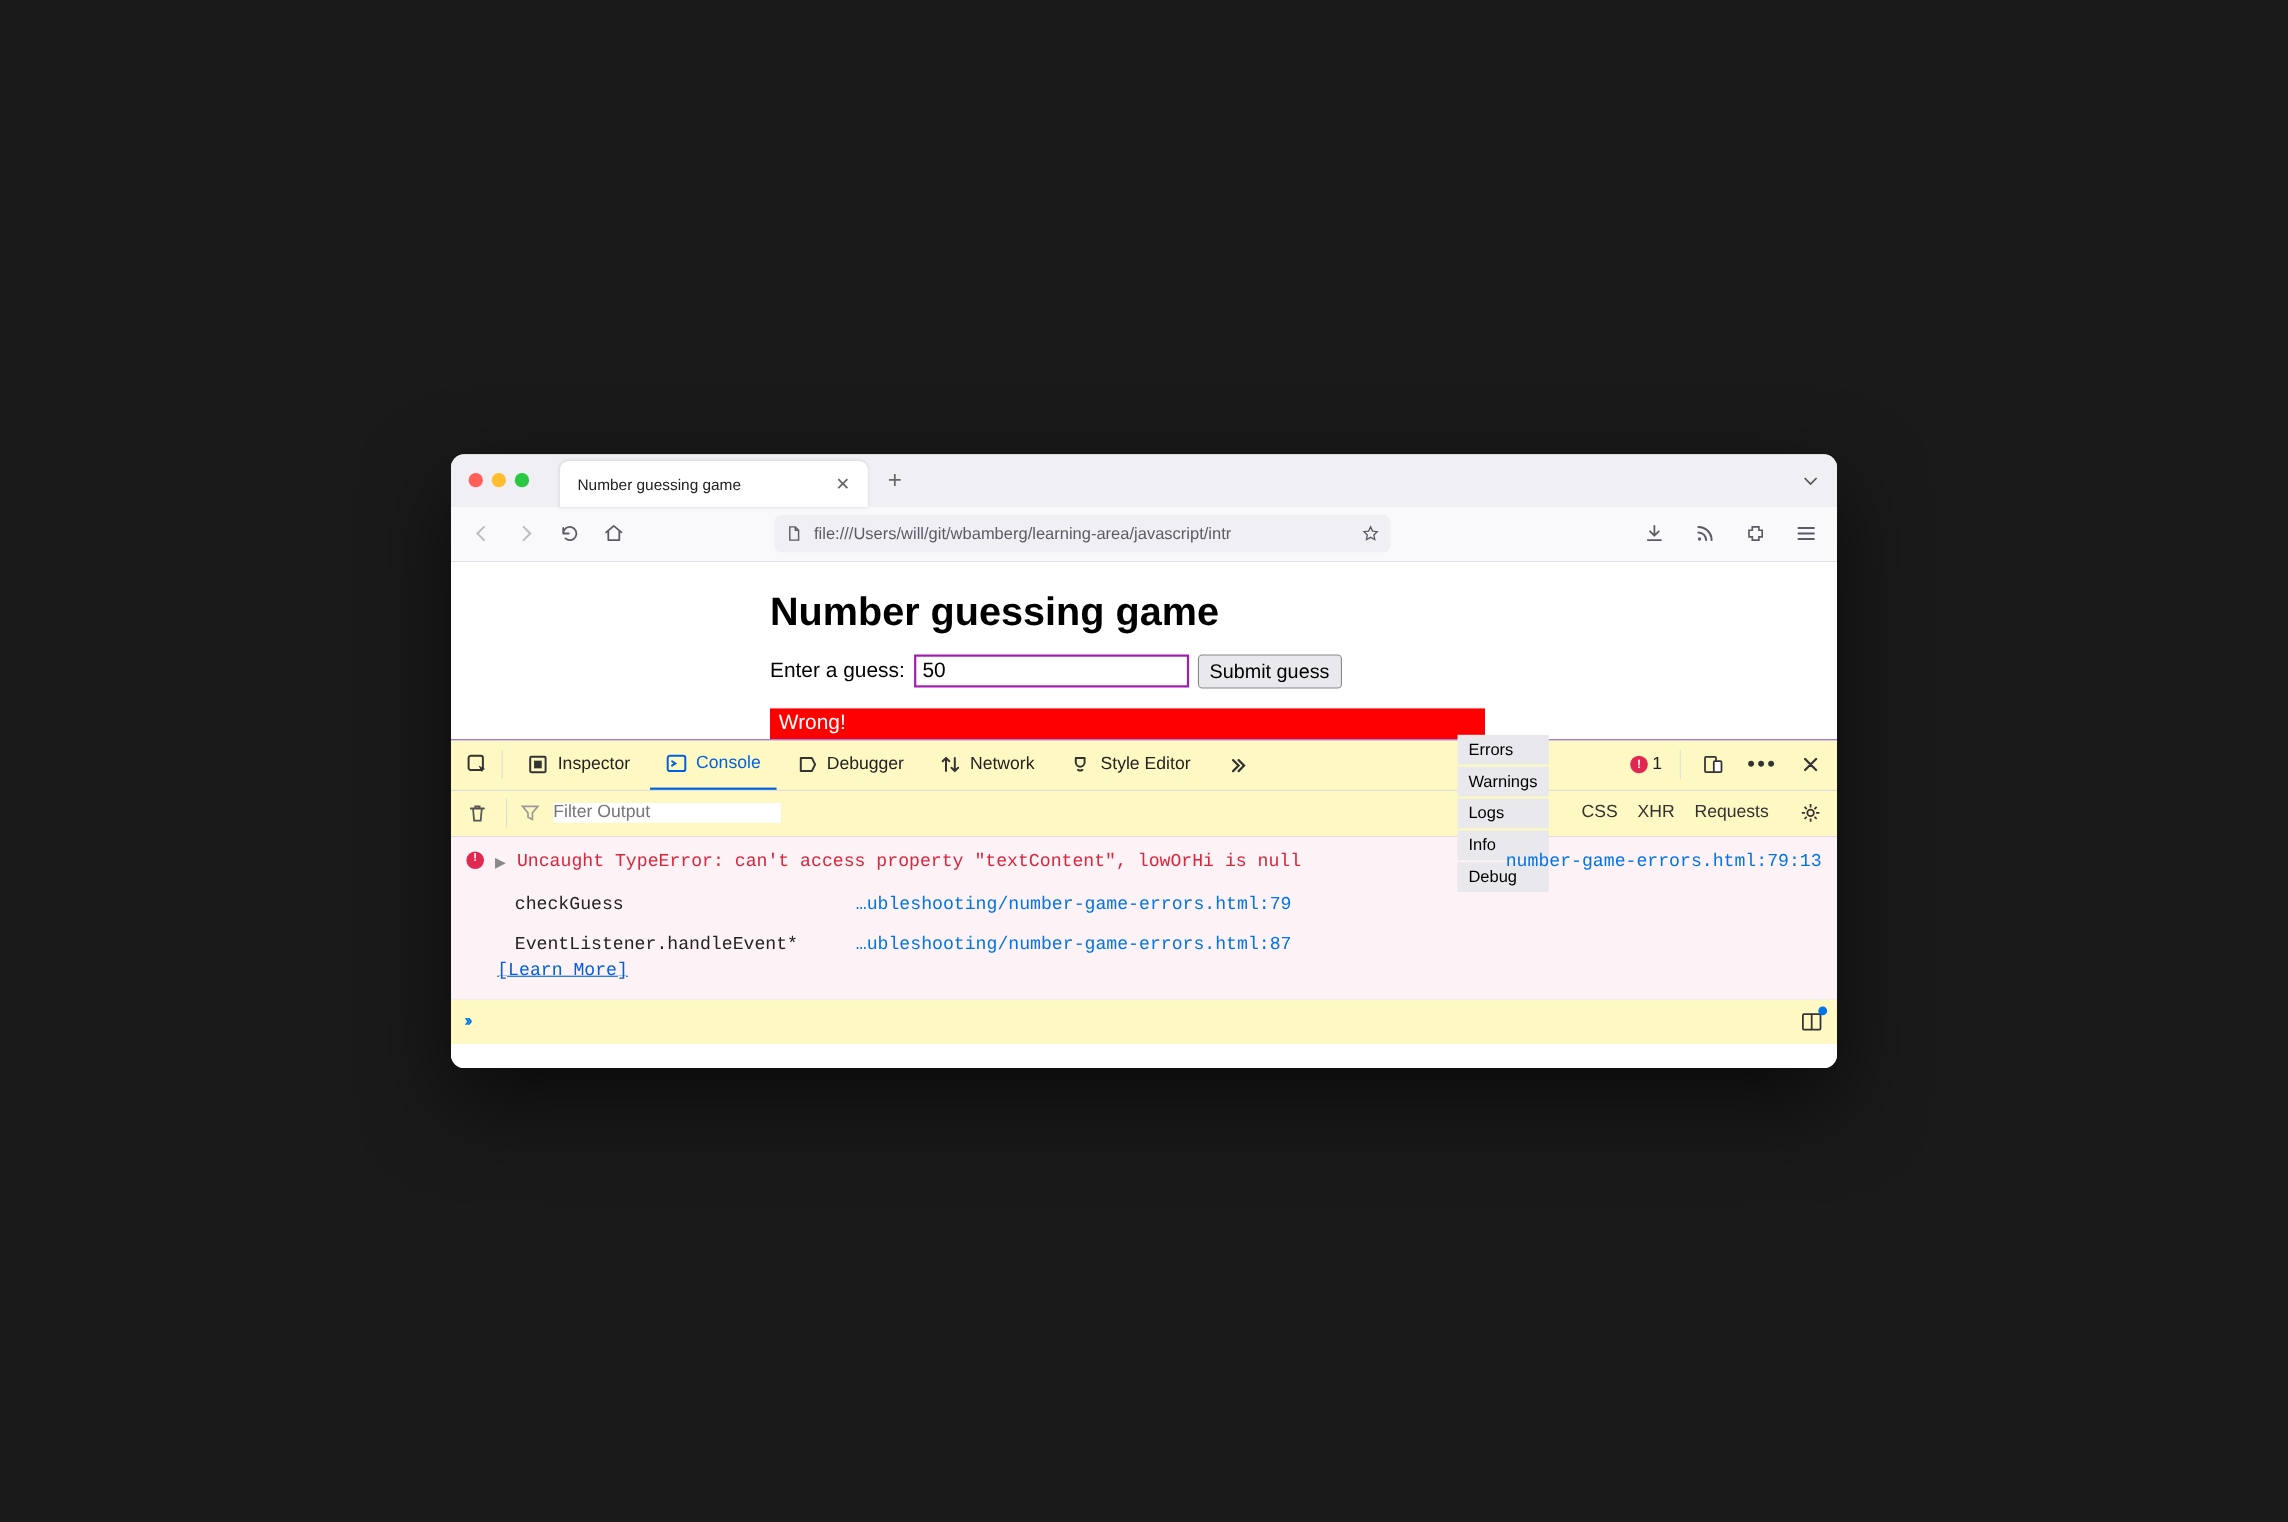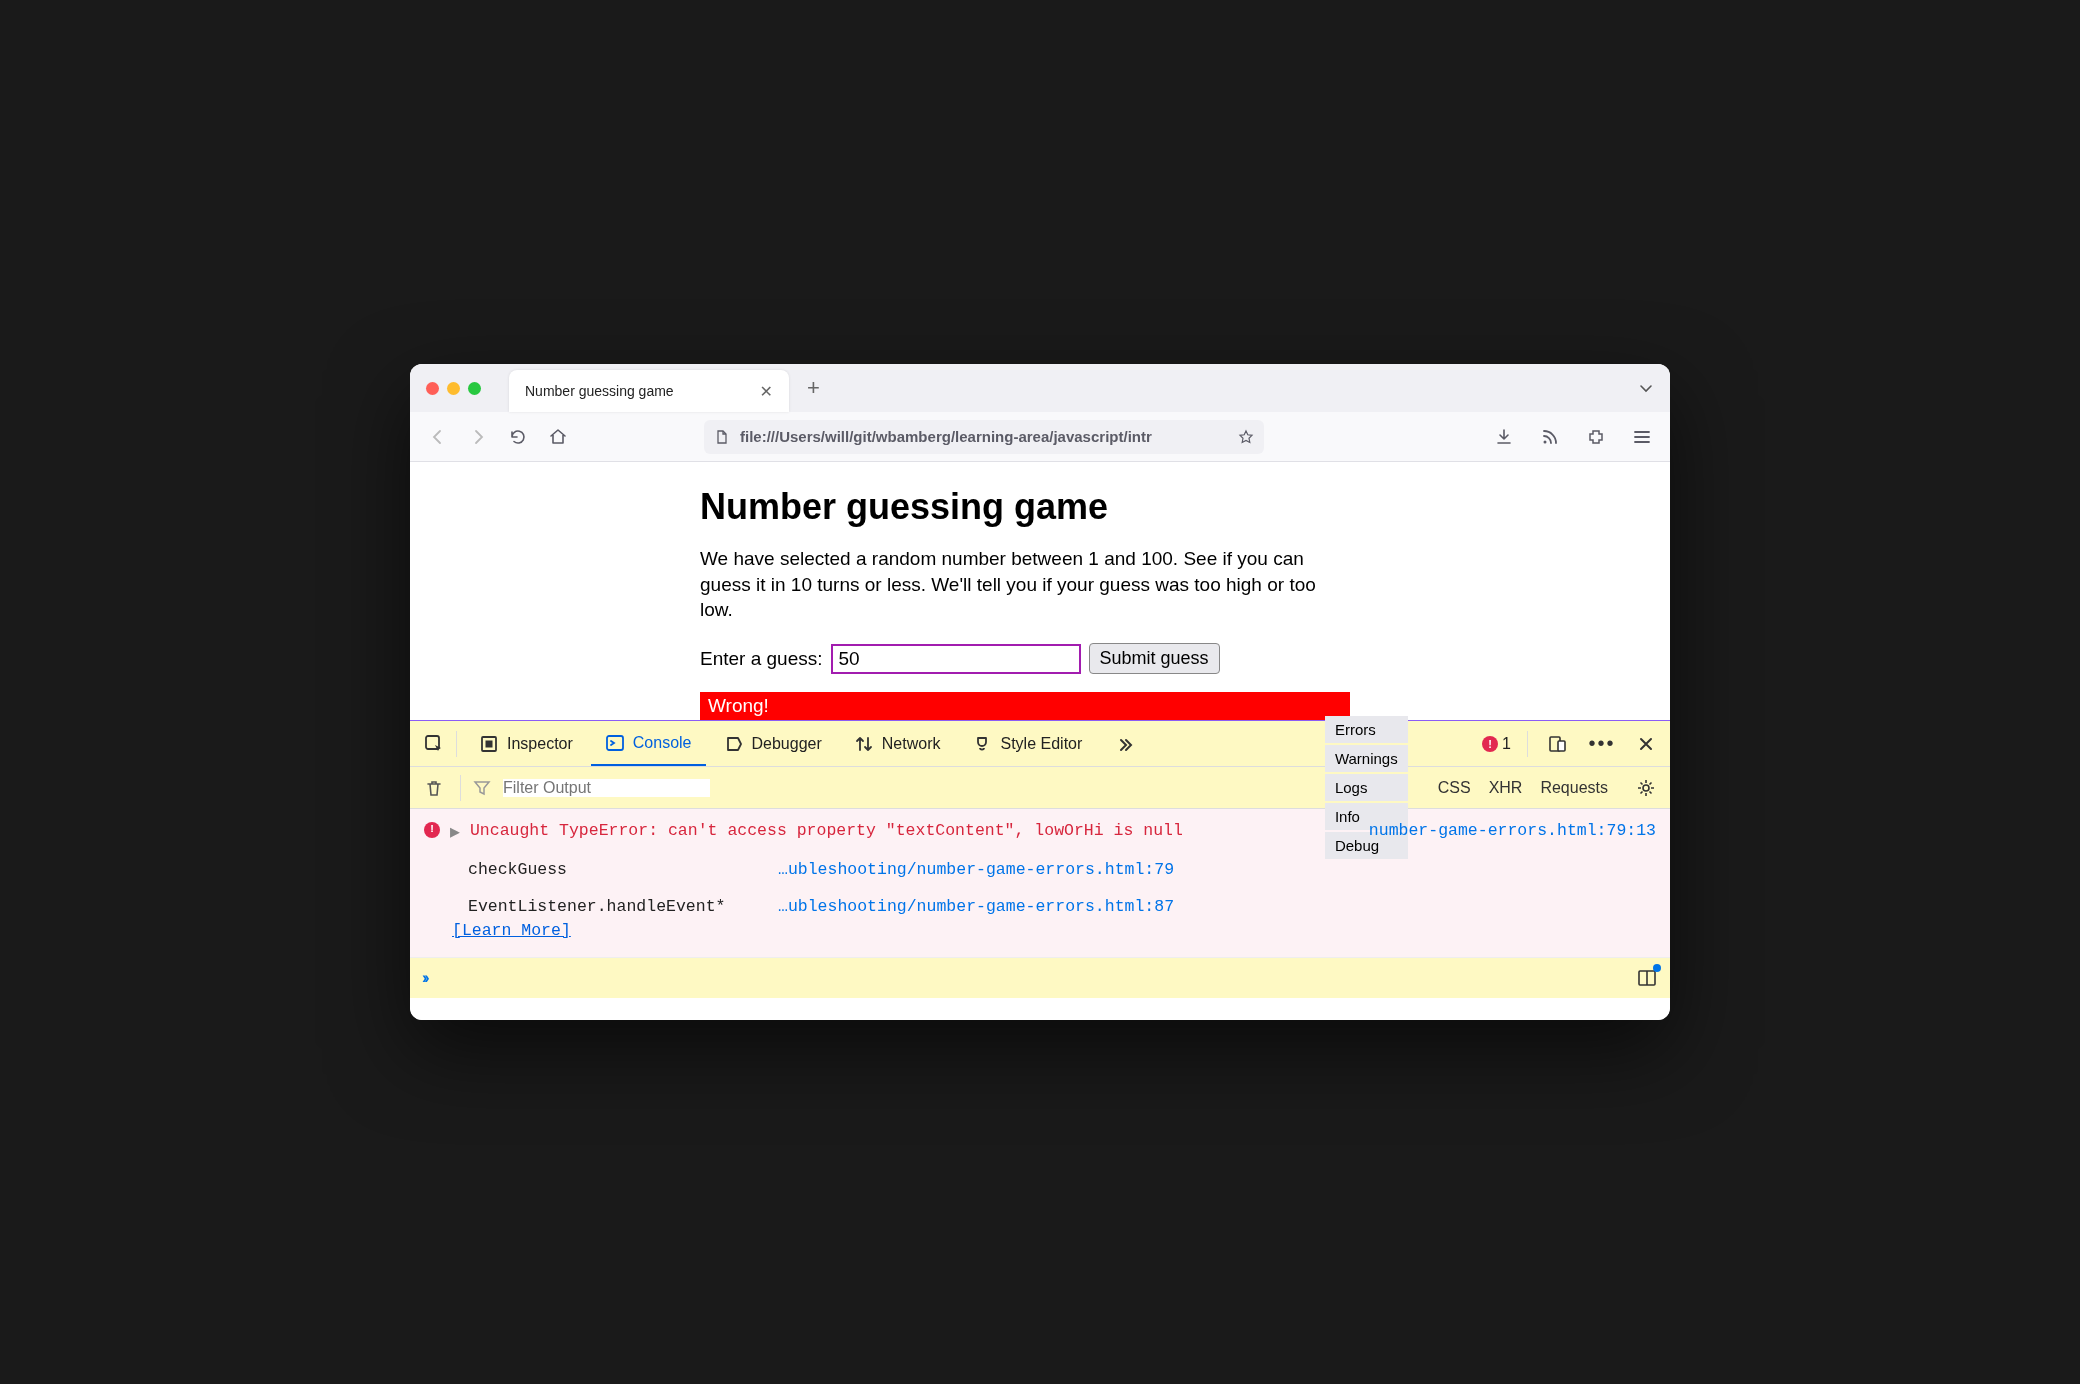--- a/index.html
+++ b/index.html
@@ -50,21 +50,20 @@
 .new-tab { color: #666; font-size: 22px; margin-left: 10px; cursor: pointer; }
 .tab-overflow { margin-left: auto; color: #555; }
 .toolbar {
   height: 50px;
   background: #f9f9fb;
   border-bottom: 1px solid #e0e0e6;
   display: flex;
   align-items: center;
   padding: 0 14px;
   gap: 12px;
-  font-weight: bold;
 }
 .tool-btn { width: 28px; height: 28px; display: flex; align-items: center; justify-content: center; color: #5b5b66; cursor: pointer; }
 .tool-btn.disabled { color: #bbb; }
 .url-bar {
   flex: 0 0 560px;
   margin-left: 120px;
   background: #f0f0f4;
   border-radius: 6px;
   height: 34px;
   display: flex;
@@ -232,21 +231,20 @@
         <svg width="20" height="20" viewBox="0 0 20 20">
             <path d="M3 5h14M3 10h14M3 15h14" stroke="currentColor" stroke-width="1.8" stroke-linecap="round"></path>
           </svg>
       </div>
     </div>
   </div>
 
   <div class="page-content">
     <div class="page-inner">
       <h1 class="page-title">Number guessing game</h1>
-      <p class="page-desc">We have selected a random number between 1 and 100. See if you can guess it in 10 turns or less. We'll tell you if your guess was too high or too low.</p>
       <div class="guess-row">
         <span>Enter a guess:</span>
         <input class="guess-input" value="50" style="">
         <button class="guess-btn">Submit guess</button>
       </div>
       <div class="wrong-banner">Wrong!</div>
     </div>
   </div>
 
   <div class="devtools">

